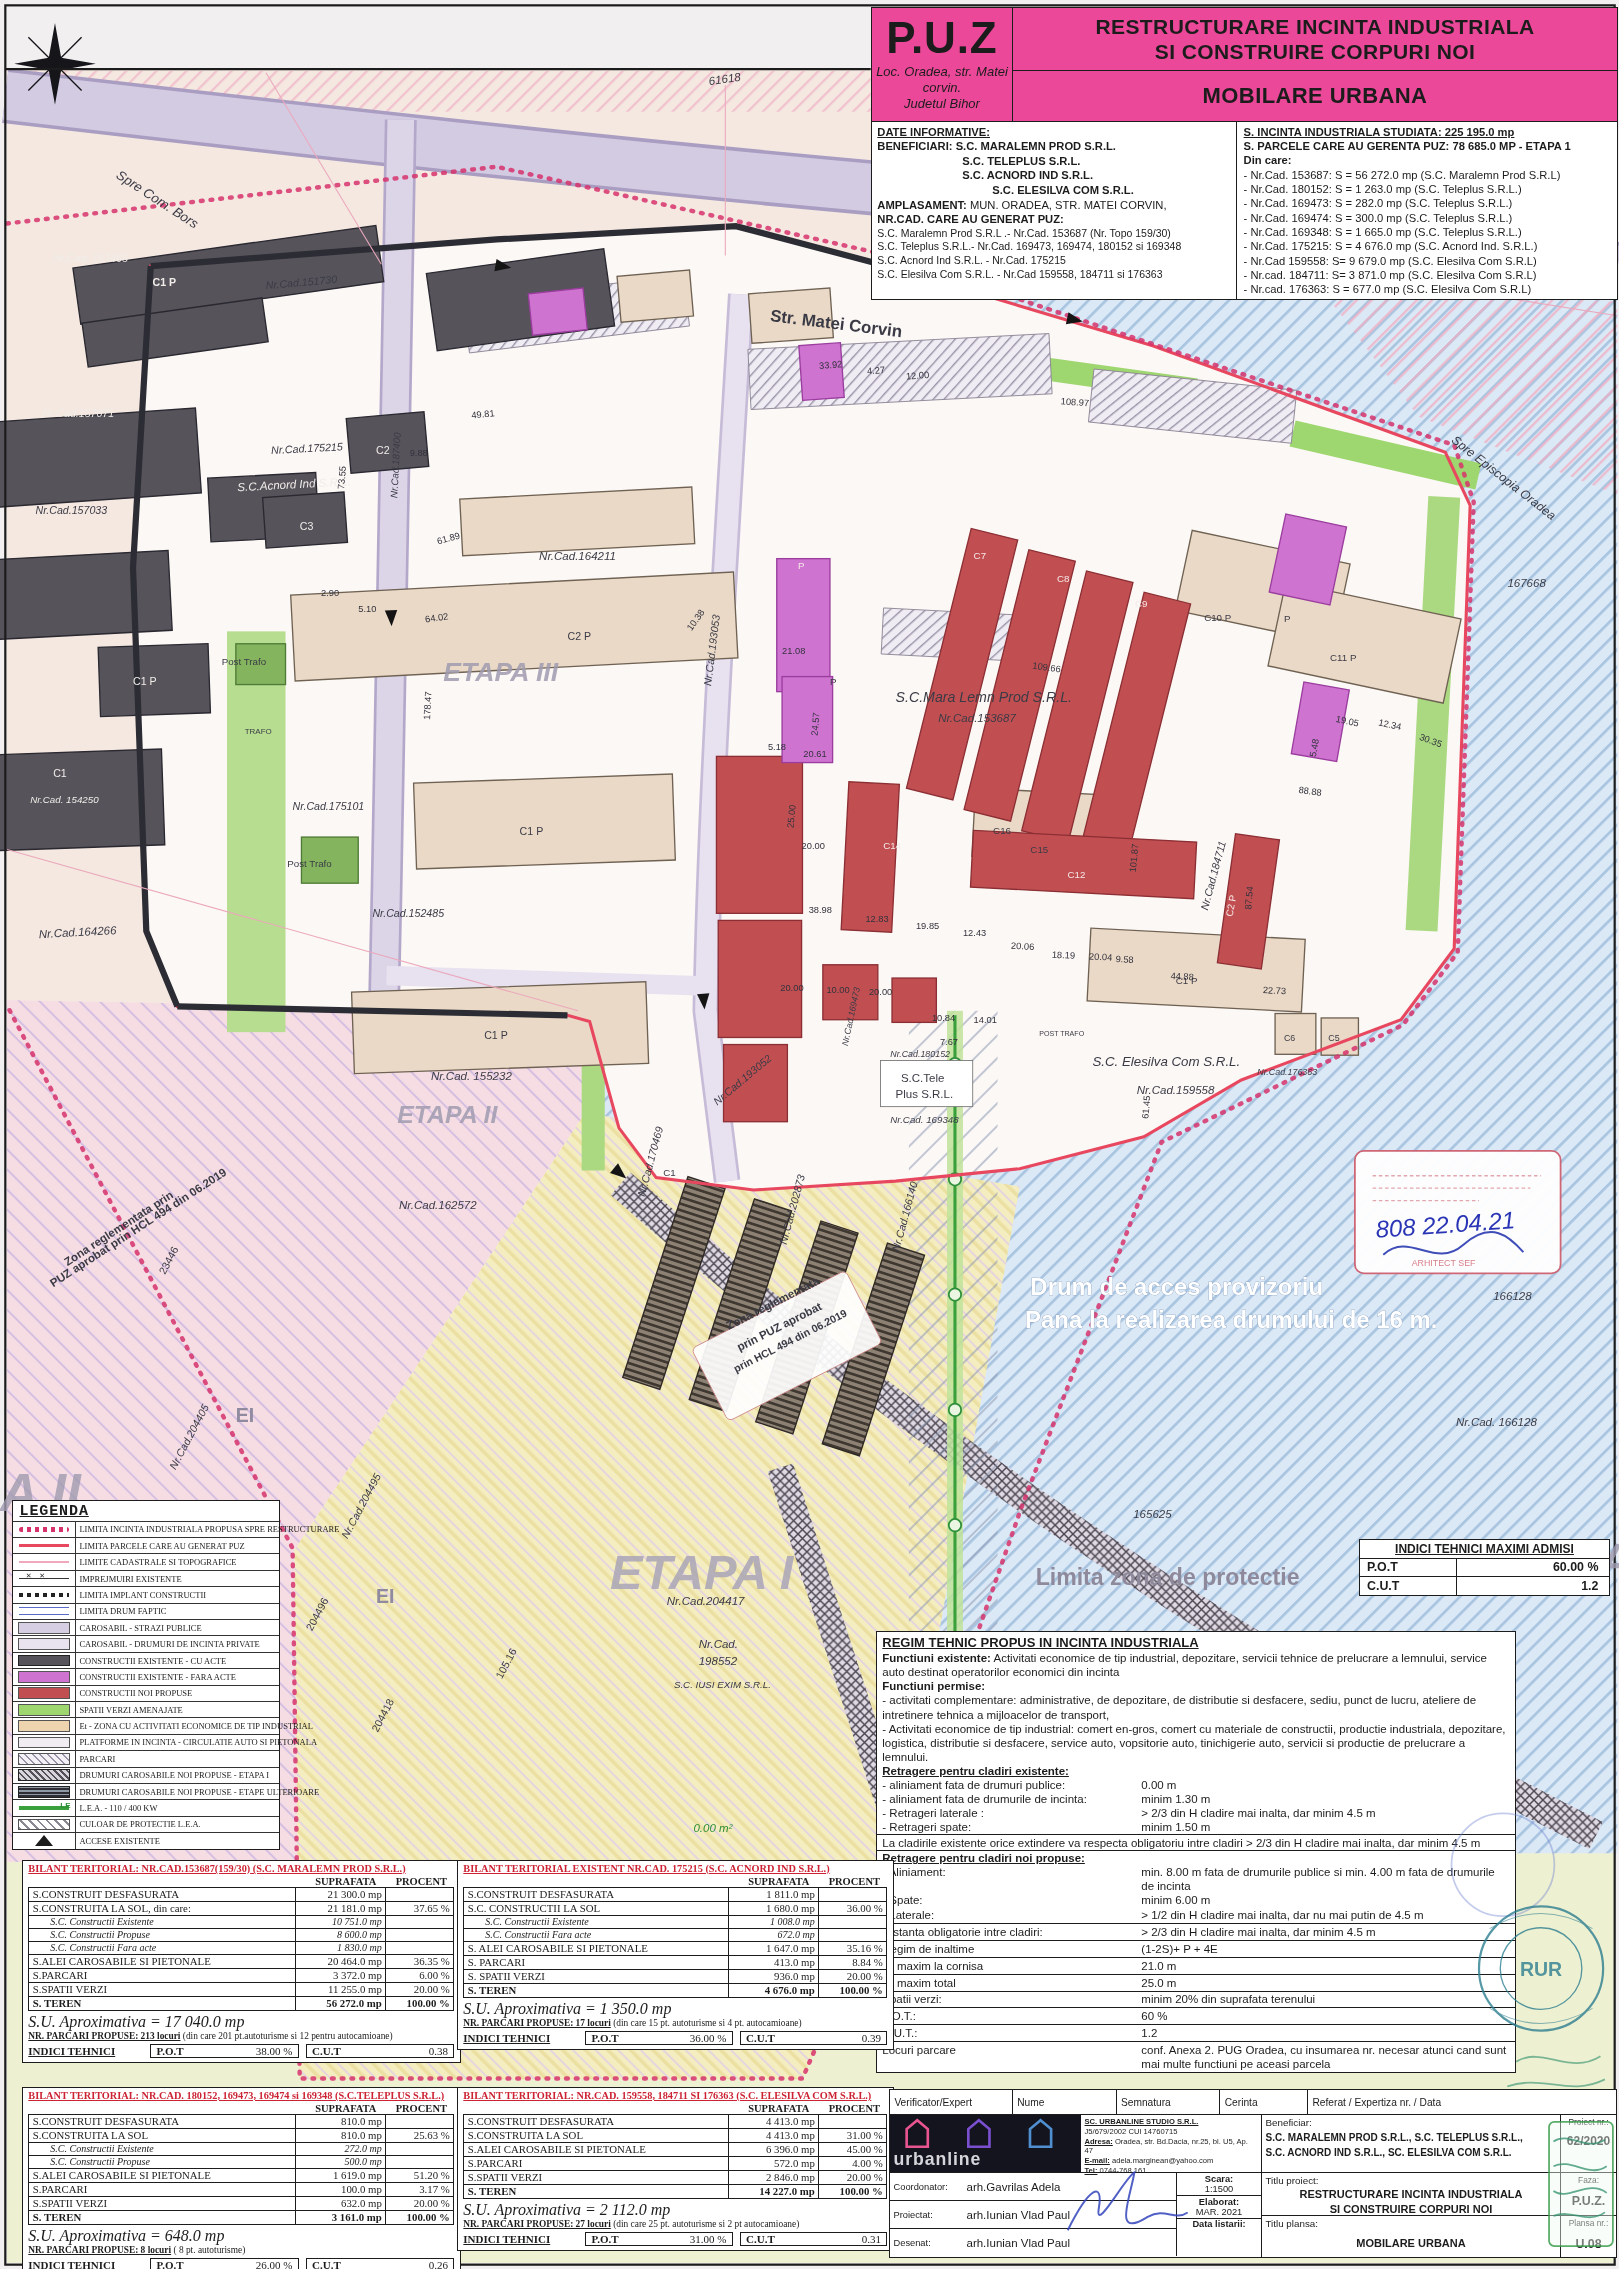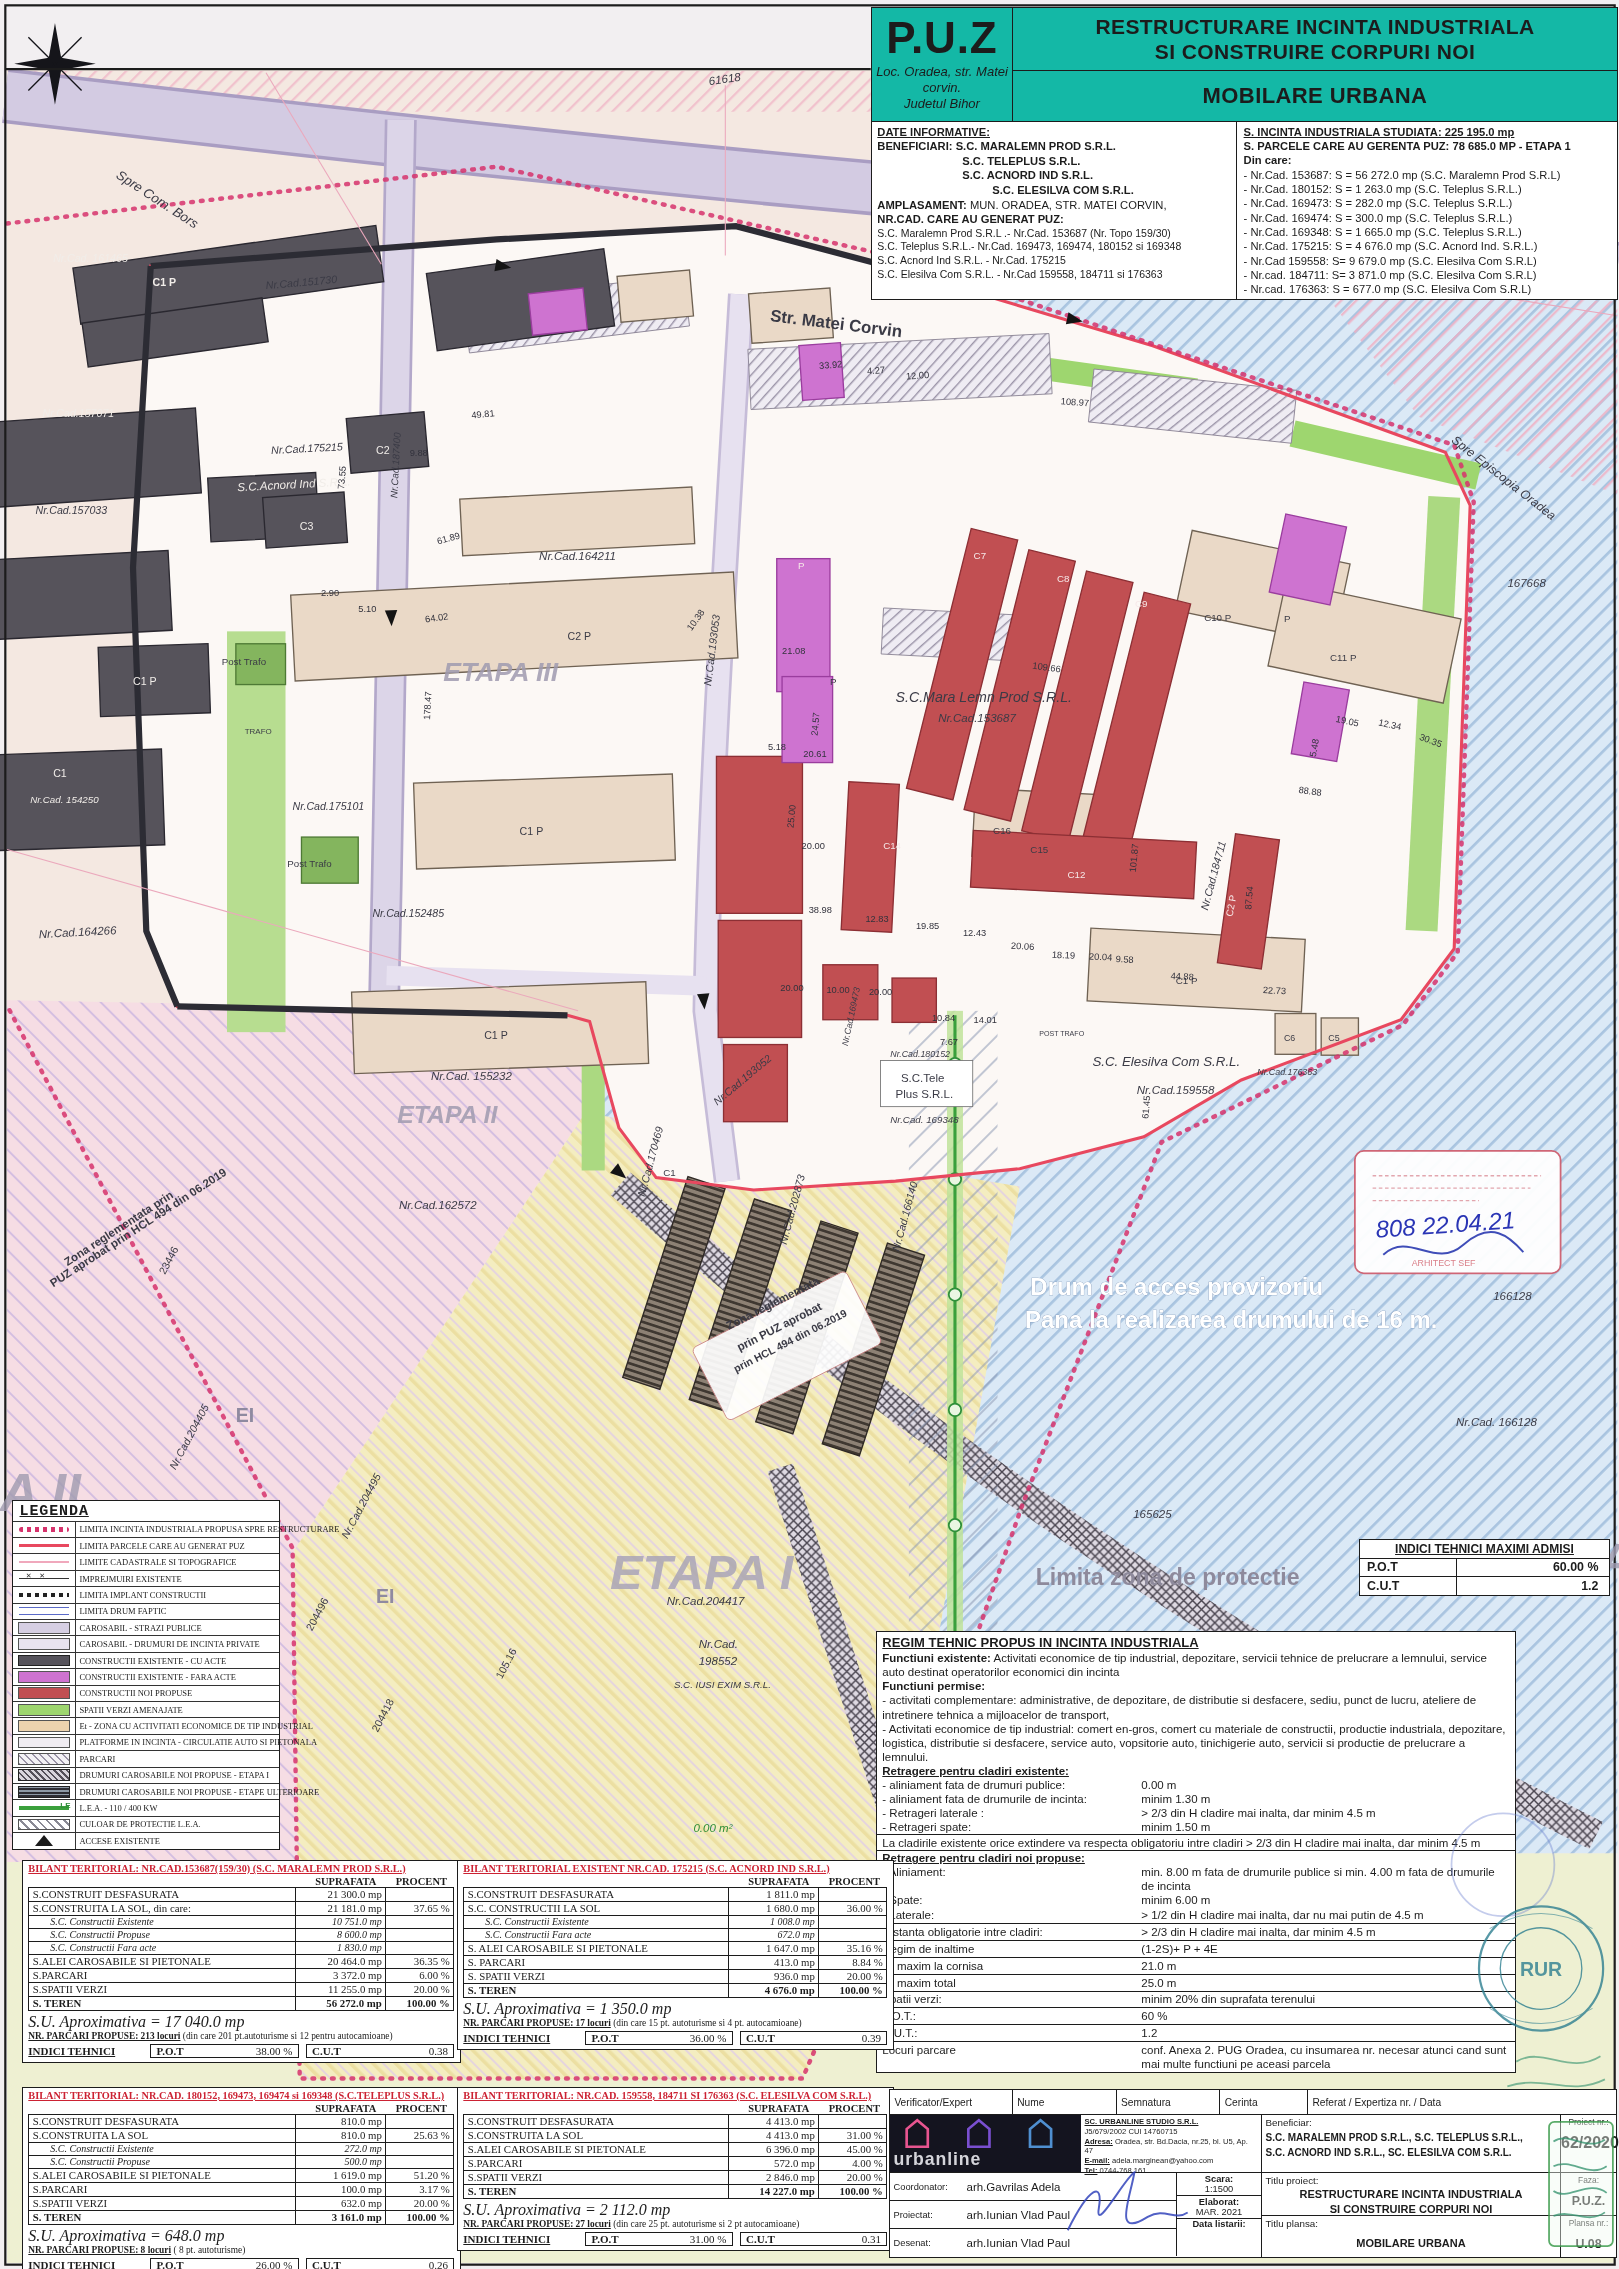--- a/index.html
+++ b/index.html
@@ -3,21 +3,21 @@
 <meta charset="utf-8">
 <style>
   html,body{margin:0;padding:0}
   body{width:1620px;height:2270px;position:relative;background:#f2eff1;
        font-family:"Liberation Sans",sans-serif;color:#1c1c1c;overflow:hidden}
   svg text{user-select:none}
   .ov{position:absolute;box-sizing:border-box}
 
   
   #header{left:871px;top:7px;width:747px}
-  .hdr-top{display:flex;background:#14b8a6;border:1.8px solid #1c1c1c;height:113px}
+  .hdr-top{display:flex;background:#ec4899;border:1.8px solid #1c1c1c;height:113px}
   .puz-cell{width:140px;border-right:1.8px solid #1c1c1c;text-align:center;display:flex;flex-direction:column;justify-content:center}
   .puz-title{font-size:44px;font-weight:bold;letter-spacing:0.9px;line-height:1}
   .puz-loc{font-size:13px;font-style:italic;line-height:1.25;margin-top:3.5px}
   .title-cell{flex:1;display:flex;flex-direction:column}
   .main-title{font-size:21px;font-weight:bold;text-align:center;letter-spacing:0.4px;line-height:1.18;padding-top:7px}
   .sub-band{border-top:1.8px solid #1c1c1c;margin-top:5.3px;flex:1;display:flex;align-items:center;justify-content:center}
   .subtitle{font-size:22px;font-weight:bold;letter-spacing:0.4px}
   .hdr-info{display:flex;background:#fff;border:1.8px solid #1c1c1c;border-top:none}
   .info-left{width:353px;border-right:1.8px solid #1c1c1c;padding:2.7px 5.3px;font-size:11.2px;line-height:1.3}
   .info-right{flex:1;padding:2.7px 7px;font-size:11.2px;line-height:1.28}
@@ -125,21 +125,21 @@
   .role-l{width:73px;font-size:9.3px;padding-left:3.5px;flex:none}
   .role-v{font-size:11.5px}
   .scol{flex:1;display:flex;flex-direction:column;font-size:9.3px}
   .scell{border-bottom:0.9px solid #1c1c1c;text-align:center;padding:0.9px 1.8px}
   .scell:last-child{border-bottom:none;flex:1}
   .tb-right{flex:1;display:flex;flex-direction:column}
   .ben-row{display:flex;border-bottom:0.9px solid #1c1c1c;height:57px}
   .ben-cell{flex:1;border-right:0.9px solid #1c1c1c;padding:1.8px 3.5px}
   .ben-lines{text-align:left;font-weight:bold;font-size:10px;line-height:1.5;margin-top:1.8px}
   .nr-cell{width:55px;flex:none;text-align:center;font-size:8.4px;padding-top:1.8px}
-  .nr-val{font-weight:bold;font-size:16px;margin-top:7px}
+  .nr-val{font-weight:bold;font-size:12px;margin-top:7px}
   .tp-row{display:flex;border-bottom:0.9px solid #1c1c1c;height:42px}
   .tp-cell{flex:1;border-right:0.9px solid #1c1c1c;padding:1.8px 3.5px}
   .tp-val{text-align:center;font-weight:bold;font-size:11px;line-height:1.35;margin-top:0.9px}
   .tpl-row{display:flex;height:41px}
   .one-val{text-align:center;font-weight:bold;font-size:12.4px;margin-top:8.9px}
   #sig{position:absolute;left:160px;top:53px;pointer-events:none}
 </style>
 </head>
 <body>
 

